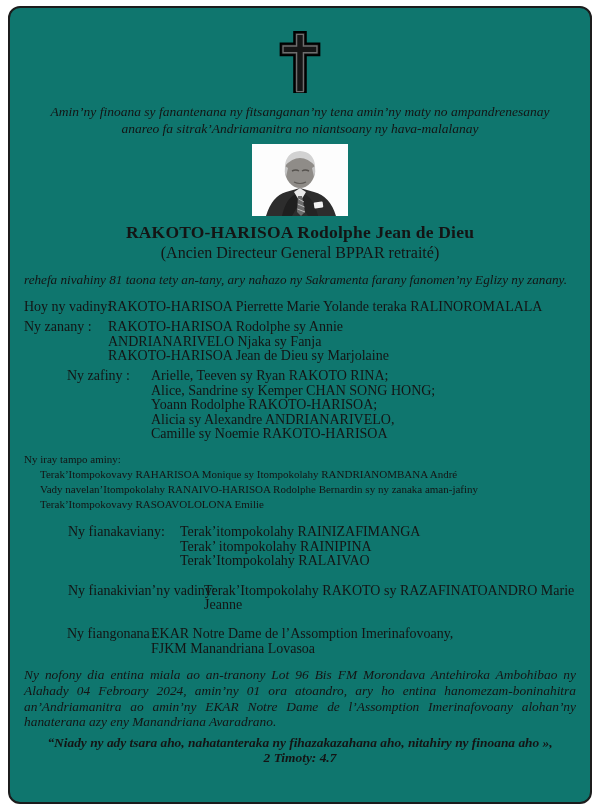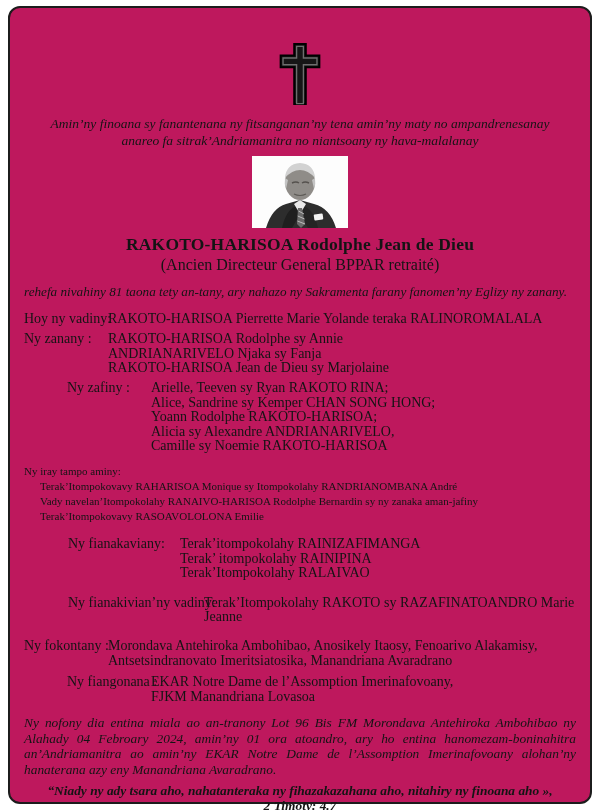--- a/index.html
+++ b/index.html
@@ -3,21 +3,21 @@
 <meta charset="utf-8">
 <style>
   html,body{margin:0;padding:0;}
   body{
     width:600px;height:810px;background:#ffffff;position:relative;
     font-family:"Liberation Serif", serif;color:#141414;overflow:hidden;
   }
   .sheet{
     position:absolute;left:8px;top:6px;right:8px;bottom:6px;
     border:2px solid #1c1c1c;border-radius:12px;
-    box-sizing:border-box;padding:24px 14px 6px 14px;background:#be185d;
+    box-sizing:border-box;padding:12px 14px 6px 14px;background:#0f766e;
   }
   .cross-wrap{width:54px;margin:10px auto 2px auto;text-align:center;}
   .intro{
     font-style:italic;font-size:13.5px;line-height:1.25;text-align:center;
     max-width:540px;margin:6px auto 6px auto;font-weight:bold;font-weight:normal;
   }
   .intro{font-weight:500;}
   .photo-wrap{width:96px;margin:2px auto 0 auto;}
   .name{
     font-size:17.5px;font-weight:bold;text-align:center;margin:2px 0 0 0;
@@ -127,27 +127,20 @@
     </div>
   </div>
 
   <div class="row wider mb15">
     <span class="lbl">Ny fianakivian’ny vadiny:</span>
     <div class="val">
       <div class="indent6">Terak’Itompokolahy RAKOTO sy RAZAFINATOANDRO Marie Jeanne</div>
     </div>
   </div>
 
-  <div class="row mb7">
-    <span class="lbl">Ny fokontany :</span>
-    <div class="val">
-      <div>Morondava Antehiroka Ambohibao, Anosikely Itaosy, Fenoarivo Alakamisy,</div>
-      <div>Antsetsindranovato Imeritsiatosika, Manandriana Avaradrano</div>
-    </div>
-  </div>
 
   <div class="row mb11">
     <span class="lbl">Ny fiangonana :</span>
     <div class="val">
       <div>EKAR Notre Dame de l’Assomption Imerinafovoany,</div>
       <div>FJKM Manandriana Lovasoa</div>
     </div>
   </div>
 
   <p class="announce">Ny nofony dia entina miala ao an-tranony Lot 96 Bis FM Morondava Antehiroka Ambohibao ny Alahady 04 Febroary 2024, amin’ny 01 ora atoandro, ary ho entina hanomezam-boninahitra an’Andriamanitra ao amin’ny EKAR Notre Dame de l’Assomption Imerinafovoany alohan’ny hanaterana azy eny Manandriana Avaradrano.</p>

